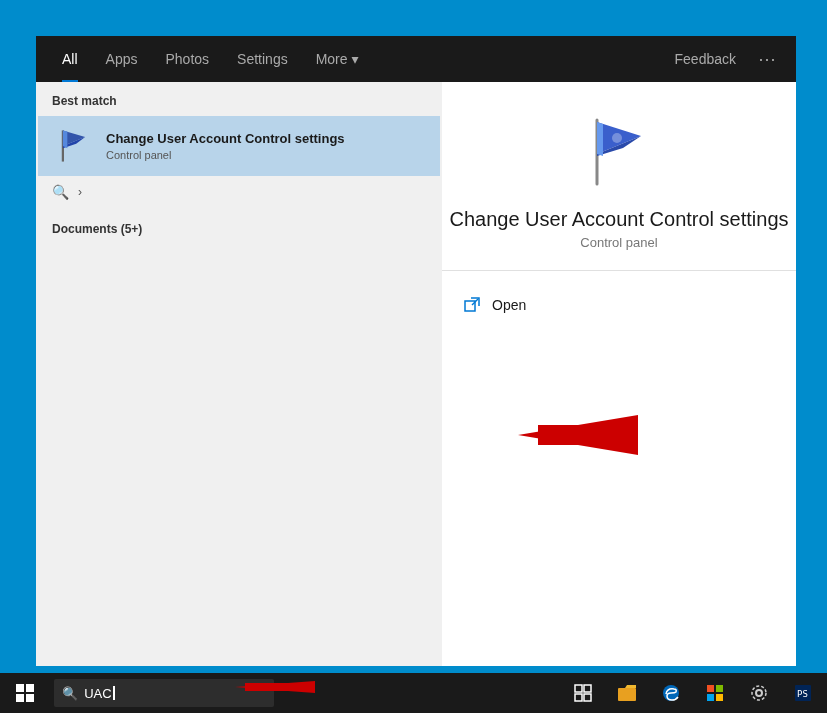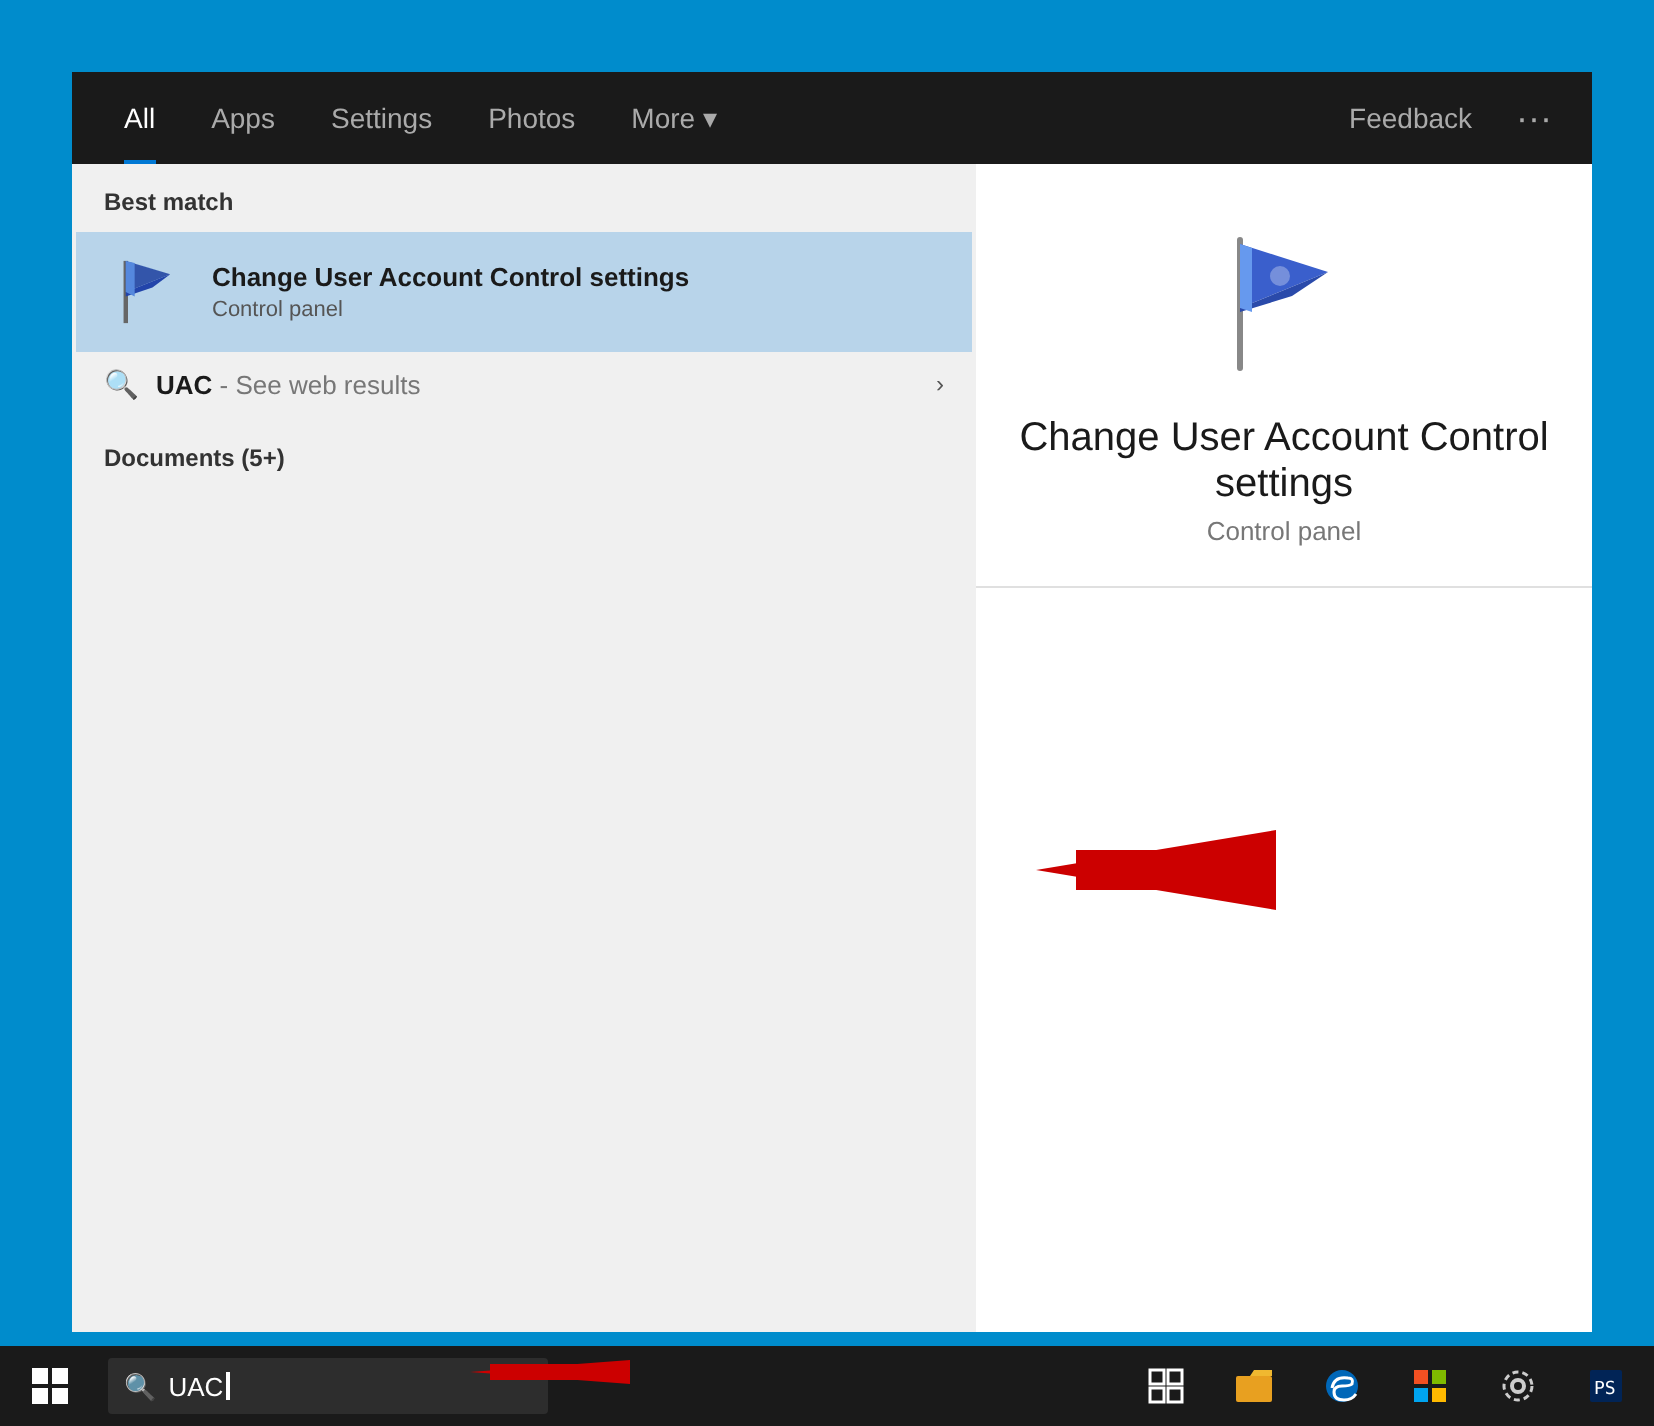--- a/index.html
+++ b/index.html
@@ -87,21 +87,21 @@
 
     
     .main-content {
       display: flex;
       flex: 1;
       background: transparent;
     }
 
     
     .left-panel {
-      width: 452px;
+      width: 406px;
       background: #f0f0f0;
       display: flex;
       flex-direction: column;
     }
 
     .best-match-label {
       font-size: 12px;
       font-weight: 600;
       color: #333;
       padding: 12px 16px 8px 16px;
@@ -351,24 +351,24 @@
   <div class="search-overlay">
 
     <div class="nav-bar">
       <div class="nav-item active">
         <span>All</span>
       </div>
       <div class="nav-item">
         <span>Apps</span>
       </div>
       <div class="nav-item">
+        <span>Photos</span>
+      </div>
+      <div class="nav-item">
         <span>Settings</span>
-      </div>
-      <div class="nav-item">
-        <span>Photos</span>
       </div>
       <div class="nav-item">
         <span>More ▾</span>
       </div>
       <div class="nav-spacer"></div>
       <div class="nav-feedback">
         <span>Feedback</span>
       </div>
       <div class="nav-dots">
         <span>···</span>
@@ -394,23 +394,20 @@
           </div>
           <div class="best-match-text">
             <span class="best-match-title">Change User Account Control settings</span>
             <span class="best-match-subtitle">Control panel</span>
           </div>
         </div>
 
 
         <div class="web-search-item">
           <span class="search-icon-small">🔍</span>
-          <span class="web-search-text">
-            <span style="font-weight:600;">UAC</span><span style="color:#777;font-weight:400;"> - See web results</span>
-          </span>
           <span class="chevron-right">›</span>
         </div>
 
         <div class="documents-label">Documents (5+)</div>
 
       </div>
 
       <div class="right-panel">
 
         <div class="app-icon-large">
@@ -425,20 +422,31 @@
 
             <circle cx="38" cy="26" r="5" fill="white" opacity="0.3"></circle>
           </svg>
         </div>
 
         <div class="app-title">Change User Account Control settings</div>
         <div class="app-subtitle">Control panel</div>
 
         <div class="divider"></div>
 
+        <div class="open-row">
+          <span class="open-icon">
+
+            <svg width="16" height="16" viewBox="0 0 16 16" xmlns="http://www.w3.org/2000/svg">
+              <rect x="1" y="4" width="10" height="10" fill="none" stroke="#0078d4" stroke-width="1.5"></rect>
+              <path d="M7 1 h8 v8" fill="none" stroke="#0078d4" stroke-width="1.5"></path>
+              <line x1="14" y1="2" x2="8" y2="8" stroke="#0078d4" stroke-width="1.5"></line>
+            </svg>
+          </span>
+          <span class="open-label">Open</span>
+        </div>
 
       </div>
 
     </div>
   </div>
 
   <div class="annotation-arrow-open">
     <svg width="200" height="80" viewBox="0 0 200 80">
       <polygon points="200,20 80,40 200,60" fill="#cc0000"></polygon>
       <rect x="100" y="30" width="100" height="20" fill="#cc0000"></rect>

